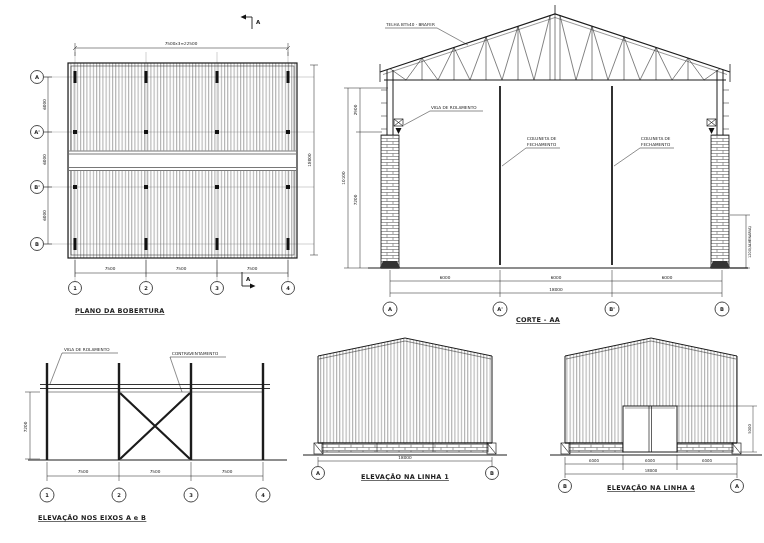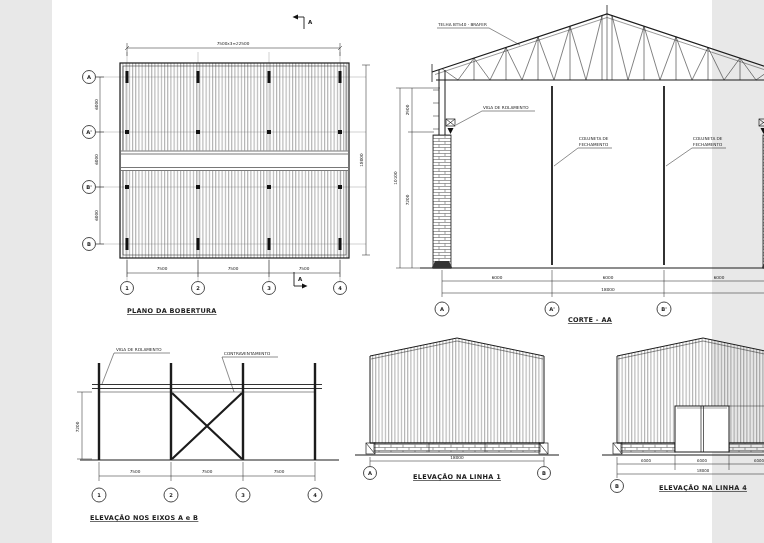--- a/index.html
+++ b/index.html
@@ -1,16 +1,16 @@
 <!DOCTYPE html>
 <html><head>
 <meta charset="utf-8">
 <style>
   html,body{margin:0;padding:0;background:#e8e8e8;}
-  .sheet{position:relative;width:660px;height:543px;background:#ffffff;margin:0 auto;
+  .sheet{position:relative;width:764px;height:543px;background:#ffffff;margin:0 auto;
          font-family:"DejaVu Sans", sans-serif;}
   svg{position:absolute;left:0;top:0;}
   svg text{fill:#1c1c1c;font-family:"DejaVu Sans", sans-serif;}
   .title{font-weight:bold;font-size:6.5px;text-decoration:underline;letter-spacing:.3px;}
   .dim{font-size:4.2px;}
   .lbl{font-size:4.2px;}
   .bub{font-size:5.2px;font-weight:bold;}
   .mark{font-size:5.5px;font-weight:bold;}
 </style>
 </head>

